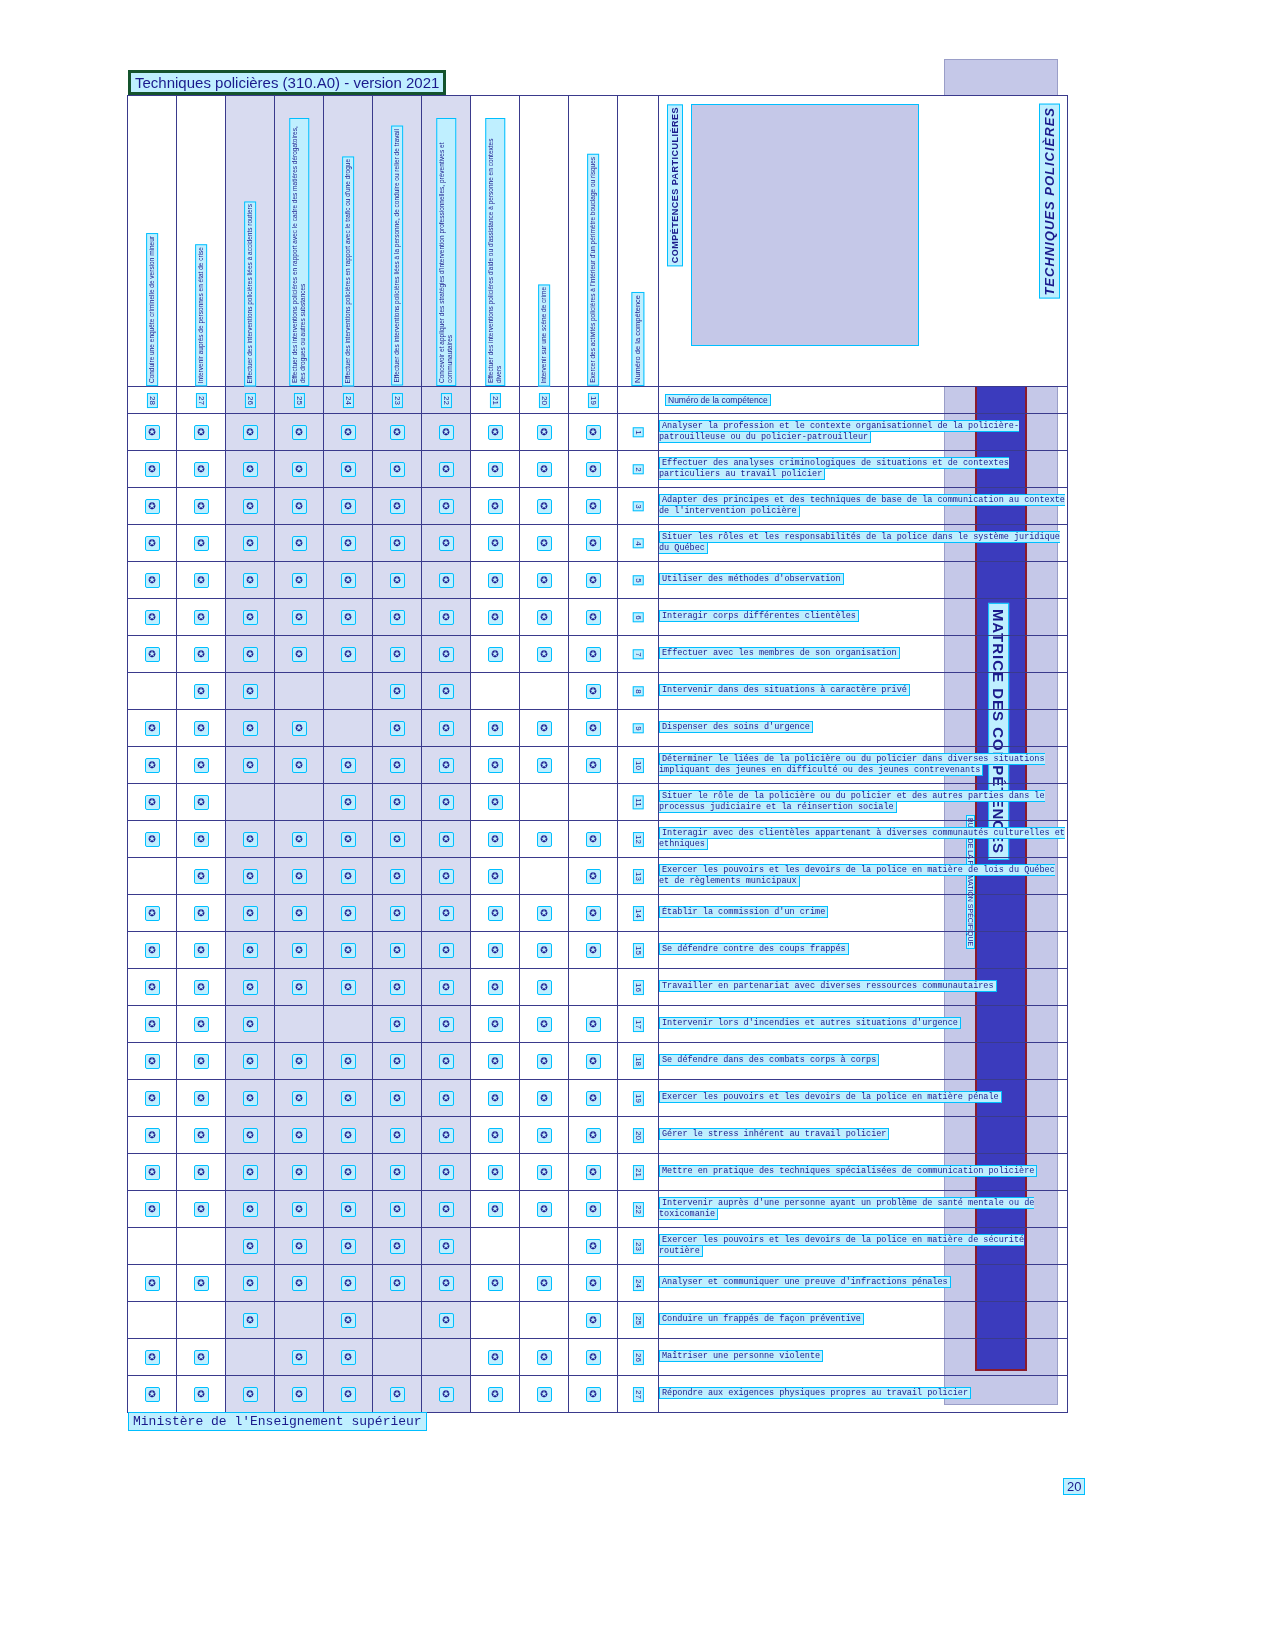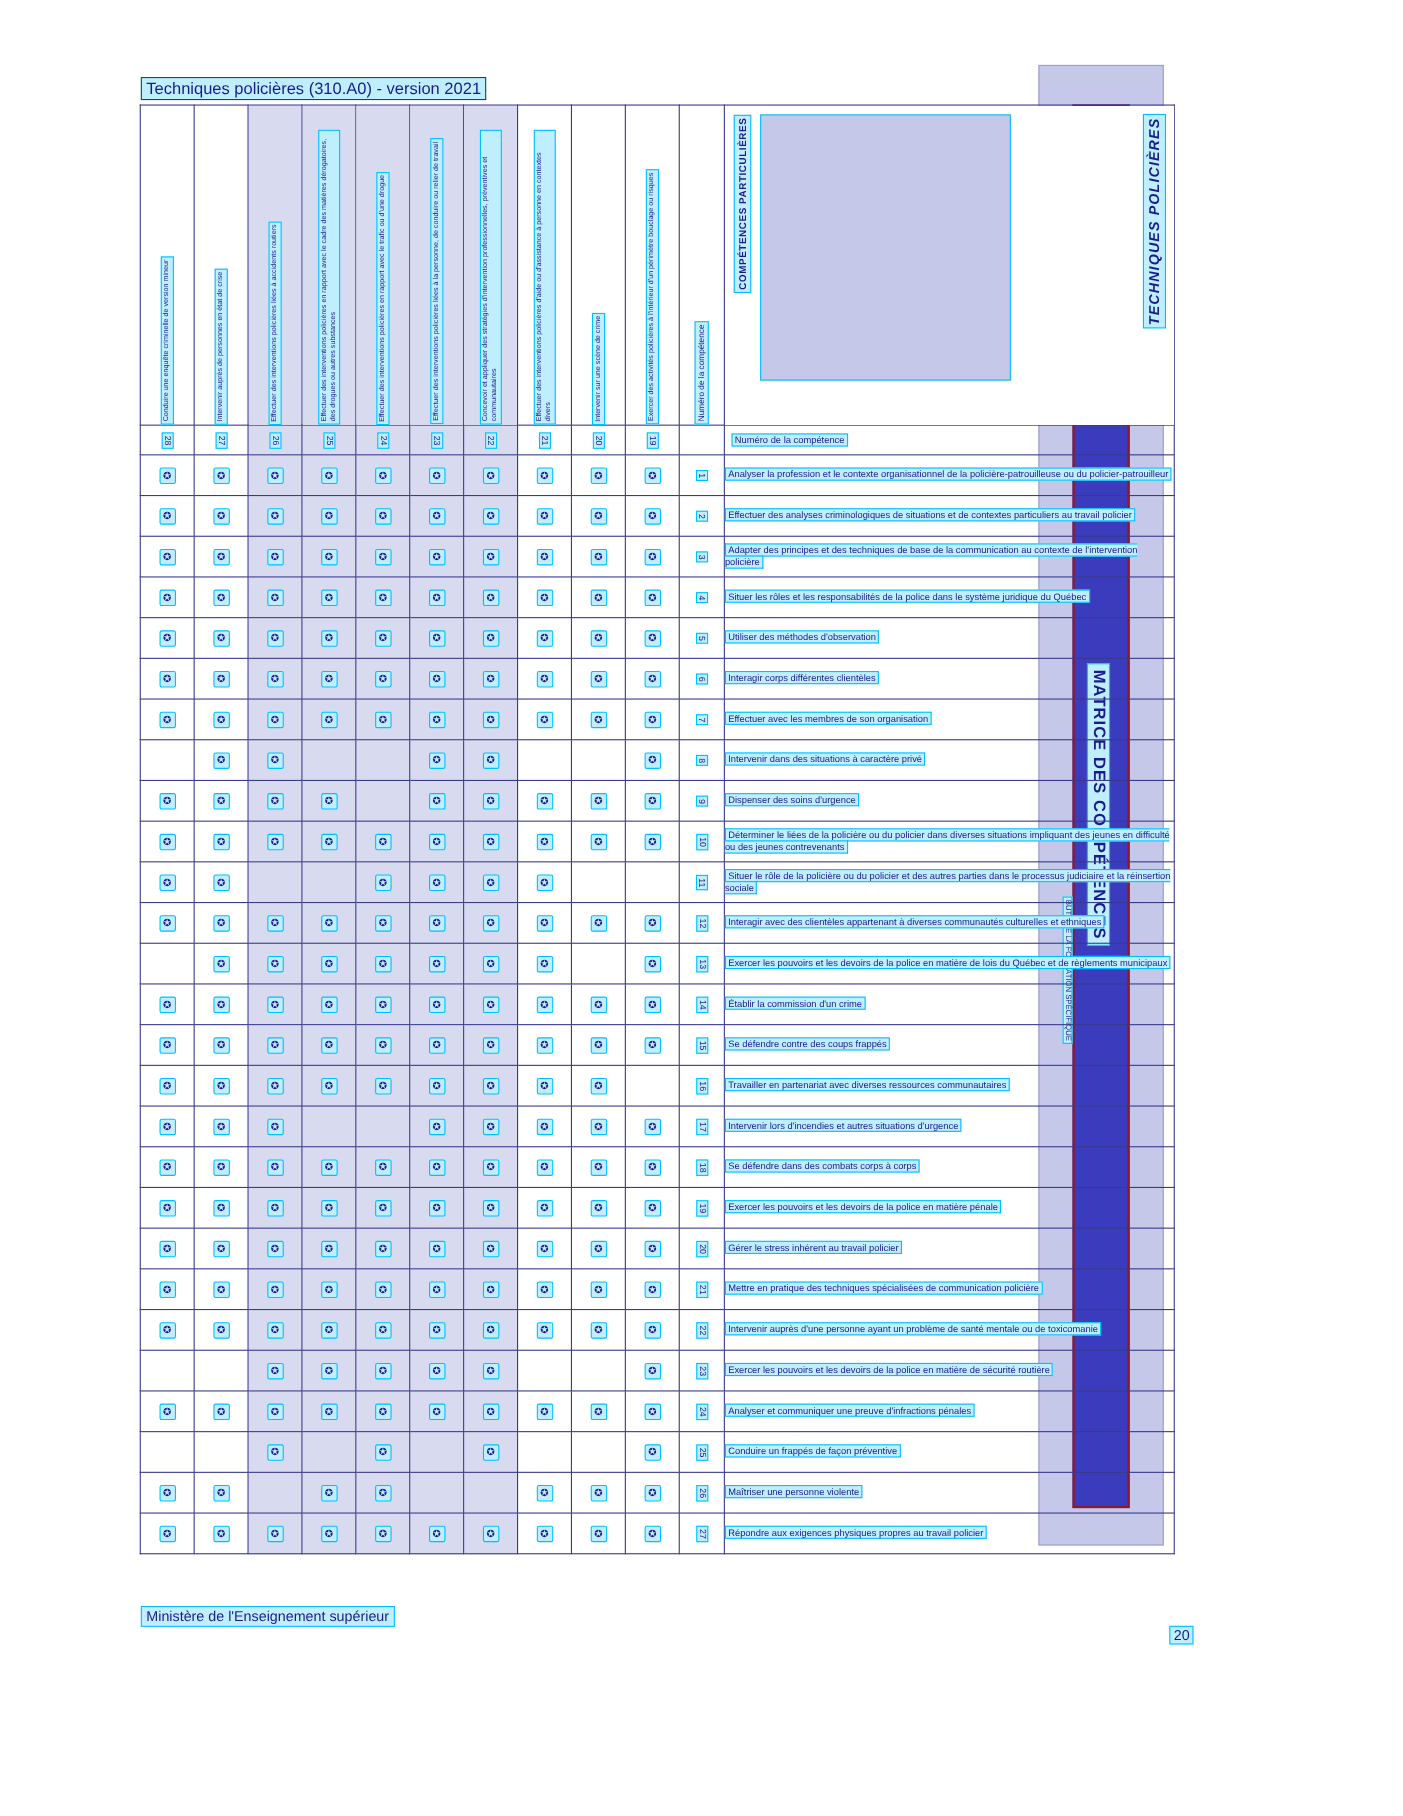--- a/index.html
+++ b/index.html
@@ -4,21 +4,21 @@
 <style>
   html,body{margin:0;padding:0;background:#ffffff;}
   body{width:1275px;height:1651px;position:relative;font-family:"Liberation Sans",sans-serif;}
 
   .page{position:absolute;left:0;top:0;width:1275px;height:1651px;overflow:hidden;}
 
   
   .doc-title{
     position:absolute;left:128px;top:70px;
     font-size:15px;color:#1a1a8c;
-    background:#bfefff;border:1px solid #14532d;
+    background:#bfefff;border:3px solid #14532d;
     padding:1px 4px;white-space:nowrap;
   }
 
   
   .right-panel{
     position:absolute;left:944px;top:59px;width:112px;height:1344px;
     background:#c5c8e8;border:1px solid #9a9ec8;
   }
   .right-panel-inner{
     position:absolute;left:975px;top:95px;width:48px;height:1272px;
@@ -129,27 +129,29 @@
   .numcell .nv{
     display:inline-block;transform:rotate(90deg);
     font-size:8px;color:#1a1a8c;background:#bfefff;border:1px solid #00bfff;
     padding:0 2px;
   }
   .labelcell{padding:2px 4px;}
   .labelcell span{
     display:inline;font-size:8.5px;line-height:1.35;color:#1a1a8c;
     background:#bfefff;border:1px solid #00bfff;
     padding:0 2px;
+    font-family:Liberation Mono, monospace;
   }
 
   
   .footer-left{
-    position:absolute;left:128px;top:1460px;
+    position:absolute;left:128px;top:1412px;
     font-size:13px;color:#1a1a8c;background:#bfefff;border:1px solid #00bfff;
     padding:1px 4px;
+    font-family:Liberation Mono, monospace;
   }
   .footer-page{
     position:absolute;left:1063px;top:1478px;
     font-size:13px;color:#1a1a8c;background:#bfefff;border:1px solid #00bfff;
     padding:0 3px;
   }
 </style>
 </head>
 <body>
 

